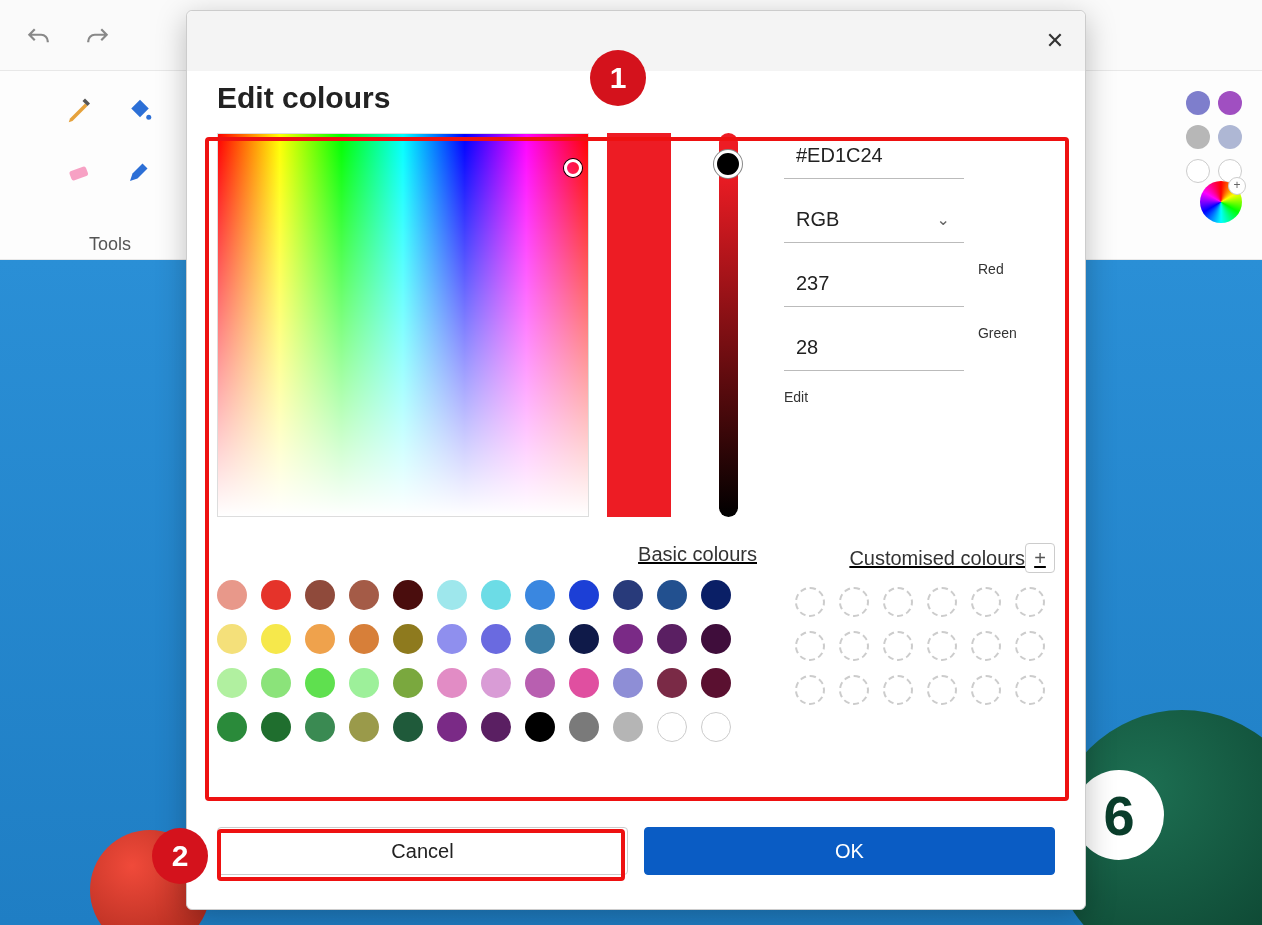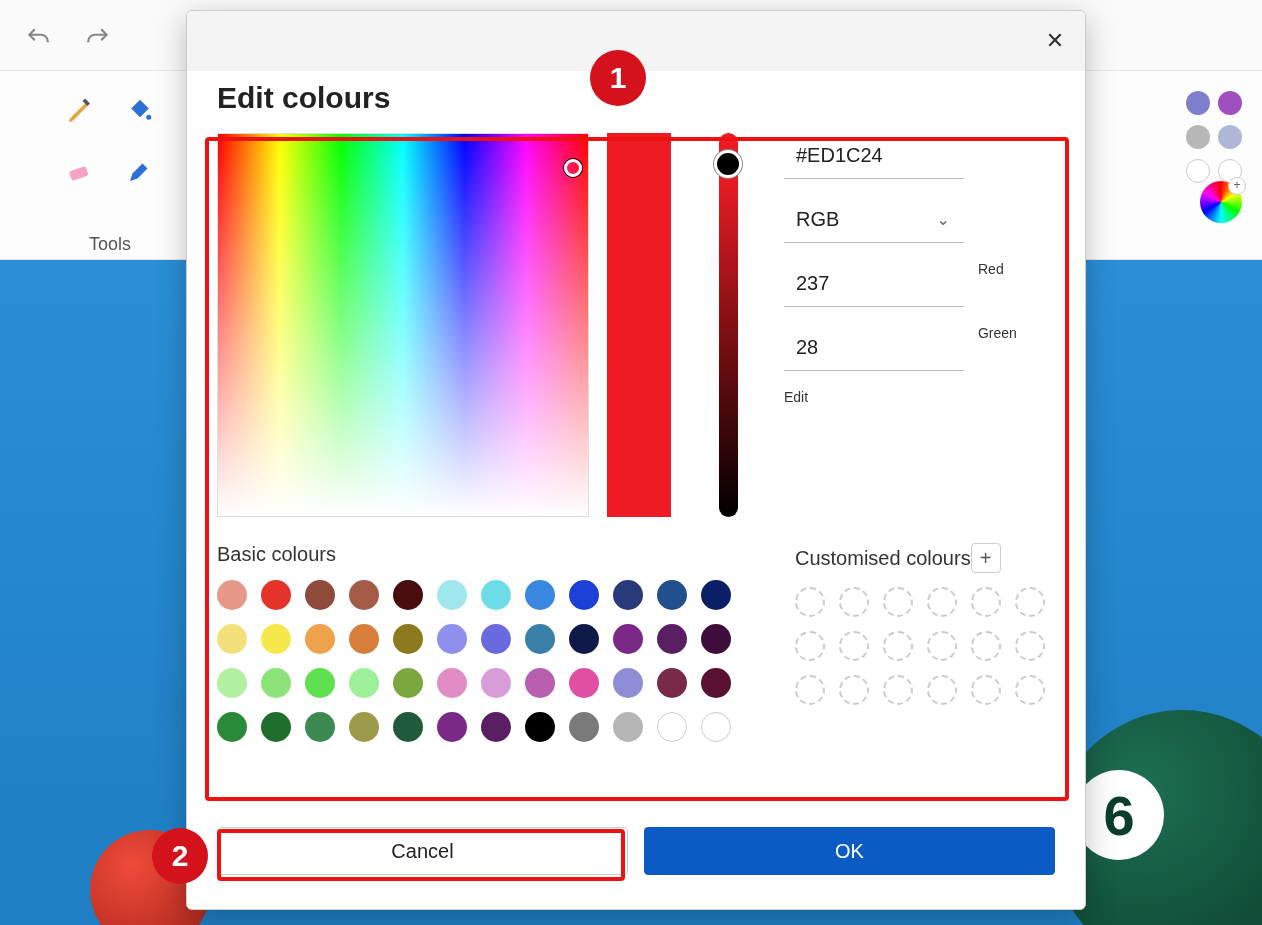--- a/index.html
+++ b/index.html
@@ -80,21 +80,21 @@
   .rgb-col{ margin-left:28px; width:280px;}
   .hex-input, .mode-select, .num-input{
     width:180px; height:46px; border:none; border-bottom:1px solid #bbb;
     font-size:20px; padding:6px 12px; background:#fff; color:#222;
   }
   .mode-select{ display:flex; align-items:center; justify-content:space-between; padding-right:14px; margin-top:18px;}
   .field-row{ display:flex; align-items:flex-start; gap:14px; margin-top:18px;}
   .field-row label{ font-size:14px; color:#333;}
   .chev{ font-size:16px; color:#666;}
 
-  .section-row{ display:flex; justify-content:flex-start; margin-top:26px; align-items:center;}
+  .section-row{ display:flex; justify-content:flex-end; margin-top:26px; align-items:center;text-decoration:underline;}
   .section-row h3{ font-size:20px; font-weight:400; color:#333;}
   .add-btn{ width:30px; height:30px; border:1px solid #ccc; border-radius:4px; display:flex; align-items:center; justify-content:center; font-size:20px; color:#555;}
   .swatch-grid{ display:grid; grid-template-columns: repeat(12, 30px); gap:14px 14px; margin-top:14px;}
   .csw{ width:30px; height:30px; border-radius:50%; }
   .custom-grid{ display:grid; grid-template-columns: repeat(6, 30px); gap:14px 14px; margin-top:14px;}
   .csw.empty{ border:2px dashed #ccc; background:#fff;}
   .cols-wrap{ display:flex; justify-content:space-between; }
   .basic-block{ width:540px;}
   .custom-block{ width:260px;margin-left:32px;}
 

